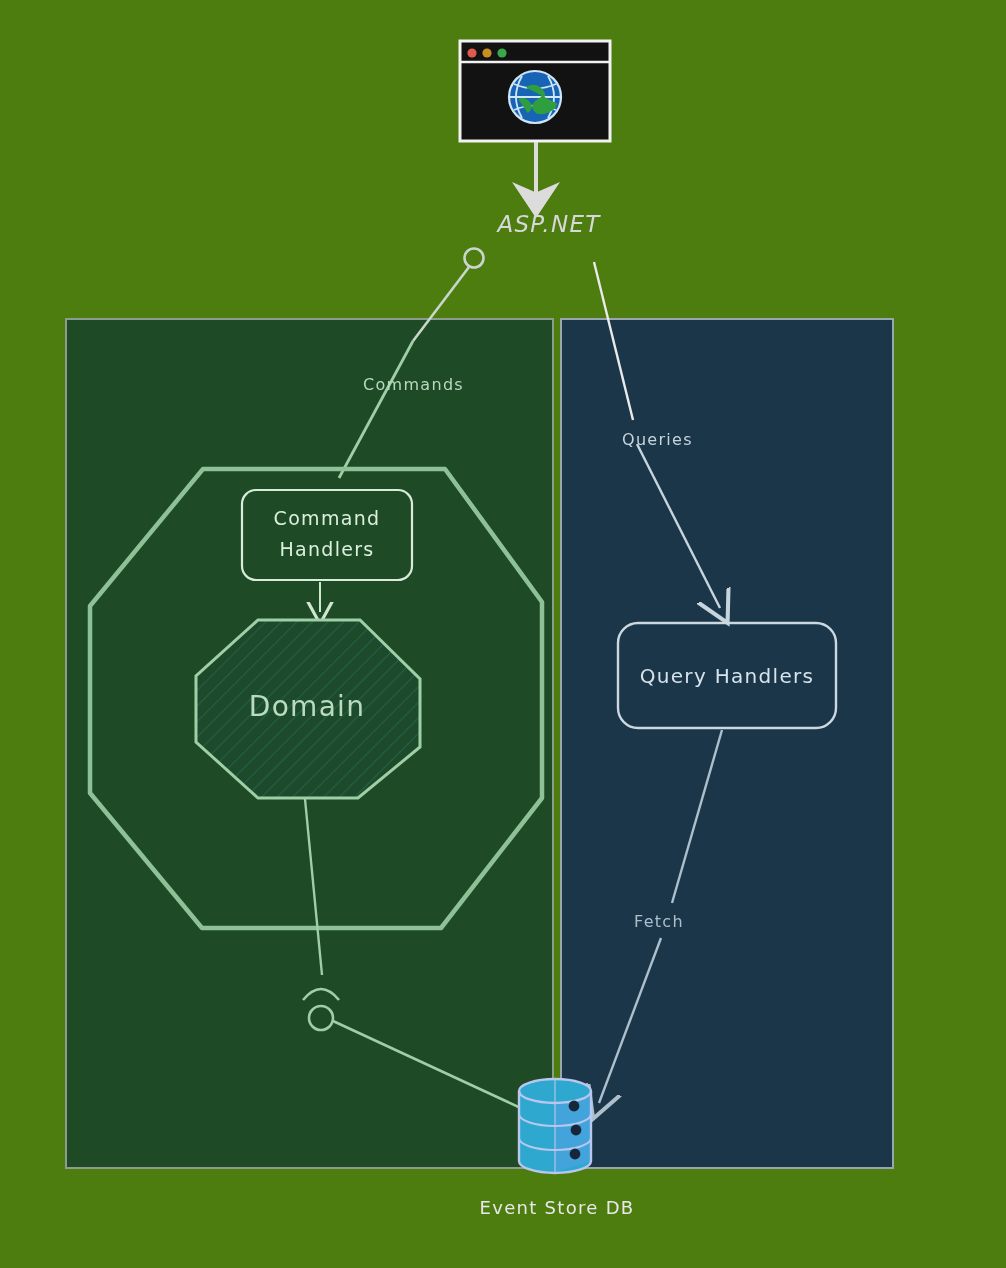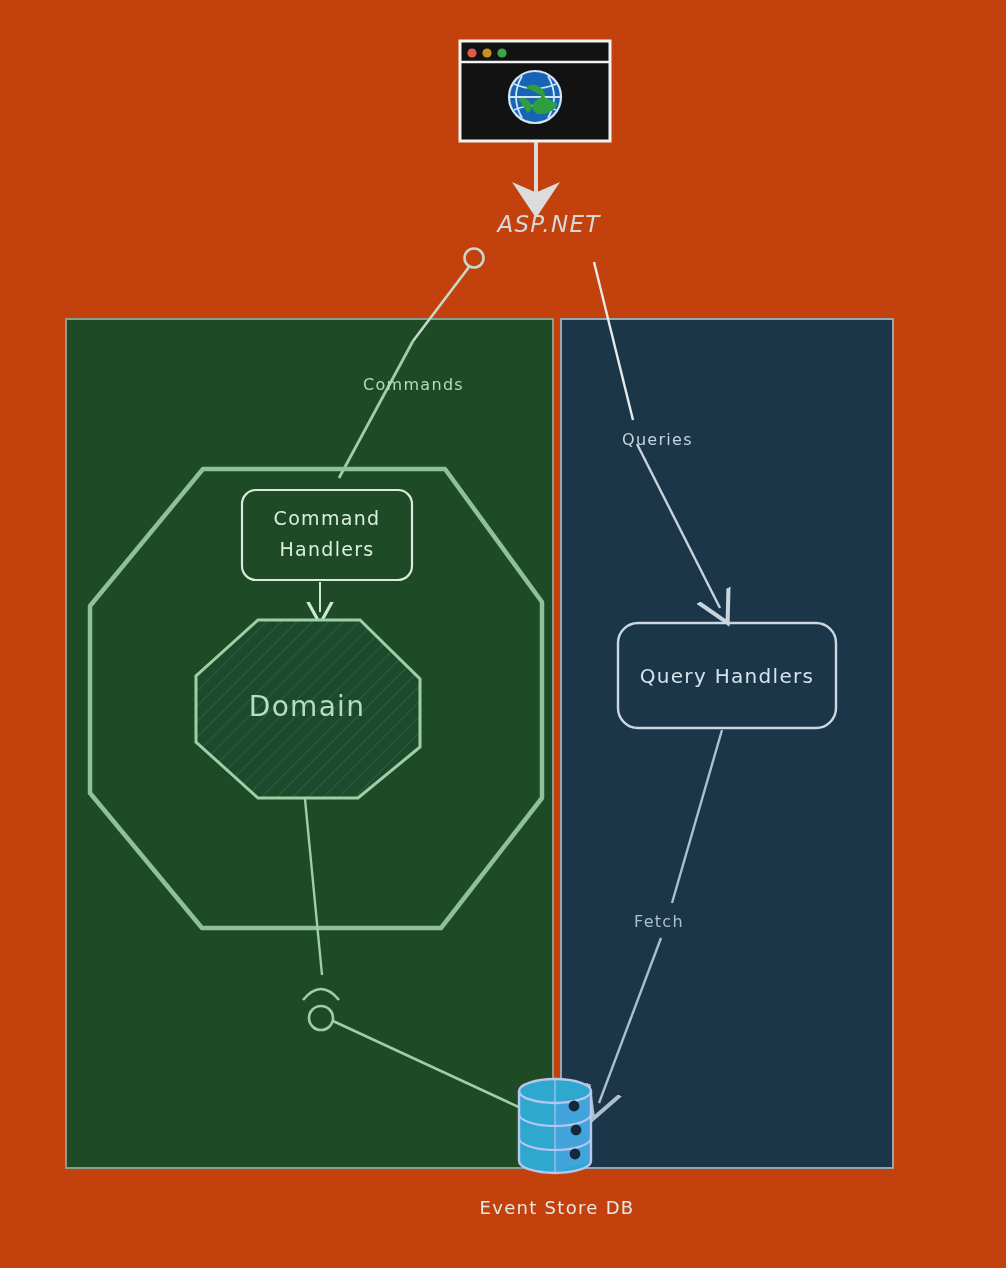--- a/index.html
+++ b/index.html
@@ -11,21 +11,21 @@
   body {
     width: 1006px;
     height: 1268px;
     overflow: hidden;
     font-family: "DejaVu Sans", sans-serif;
   }
   #stage {
     position: relative;
     width: 1006px;
     height: 1268px;
-    background: #c2410c;
+    background: #4d7c0f;
   }
   #canvas {
     position: absolute;
     left: 0;
     top: 0;
     width: 1006px;
     height: 1268px;
   }
   svg text {
     font-family: "DejaVu Sans", sans-serif;

